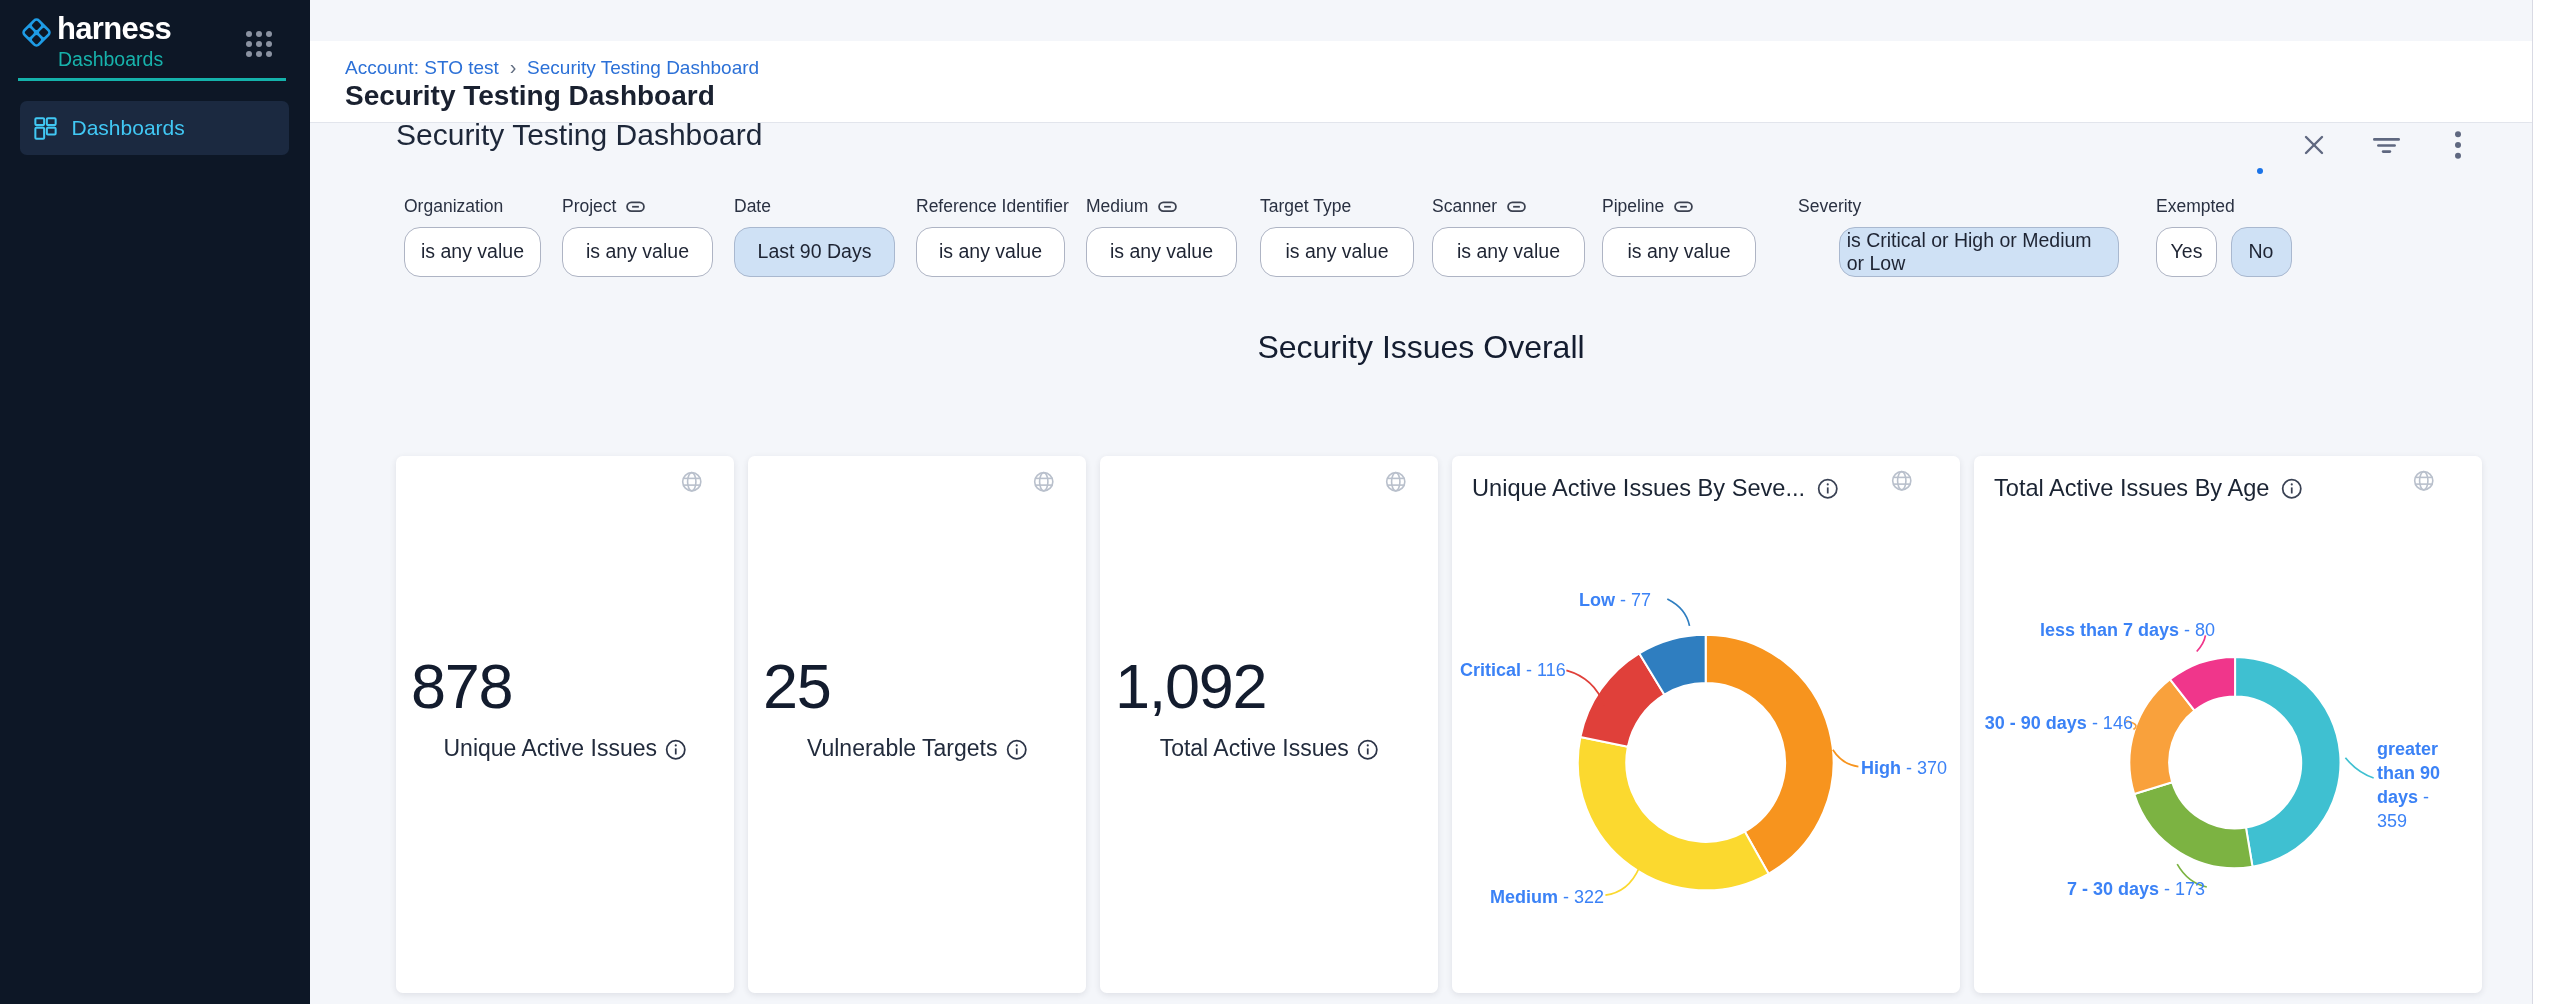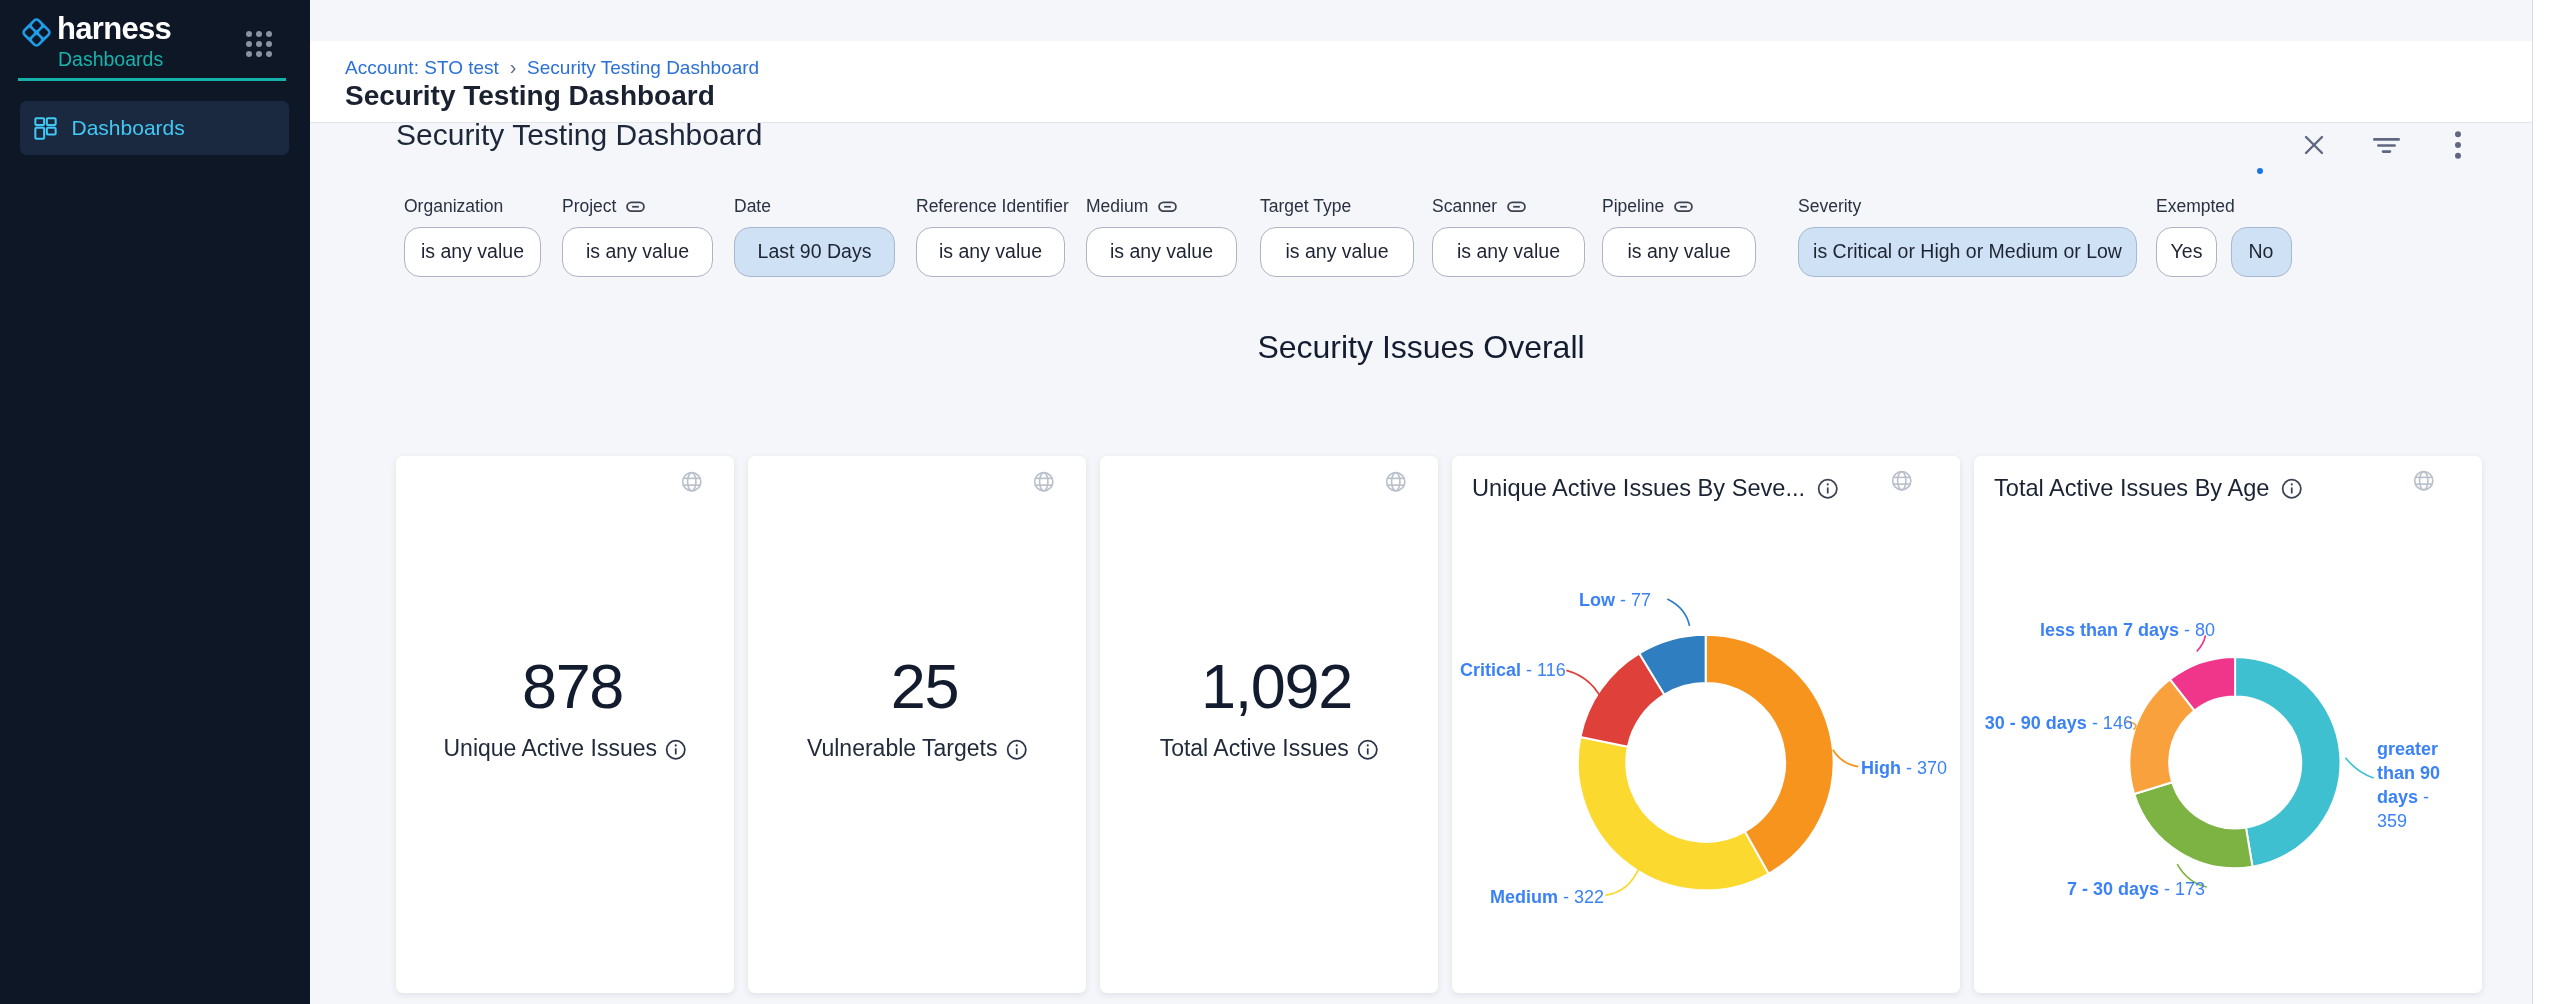--- a/index.html
+++ b/index.html
@@ -48,21 +48,21 @@
   
   .section-title{position:absolute;left:0;top:246px;width:100%;margin:0;text-align:center;font-size:32px;font-weight:400;color:#141d30;}
 
   
   .cards{position:absolute;left:86px;top:373px;display:flex;gap:14px;}
   .card{position:relative;height:537px;background:#ffffff;border-radius:6.7px;box-shadow:0 2px 6.7px rgba(40,41,61,.10);}
   .stat-card{width:338px;}
   .chart-card{width:508px;}
   .globe{position:absolute;top:15px;right:32px;cursor:pointer;}
   .chart-card .globe{right:48px;top:13.5px;}
-  .stat-value{position:absolute;top:194px;left:0;width:100%;text-align:center;font-size:63px;color:#131c2e;letter-spacing:-1.3px;padding-left:15px;}
+  .stat-value{position:absolute;top:194px;left:0;width:100%;text-align:left;font-size:63px;color:#131c2e;letter-spacing:-1.3px;padding-left:15px;}
   .stat-label{position:absolute;top:279px;left:0;width:100%;text-align:center;font-size:23px;color:#222b3c;}
   .stat-label svg{vertical-align:-4px;margin-left:8px;}
   .chart-title-row{position:absolute;left:20px;top:19px;display:flex;align-items:center;gap:12px;font-size:23.6px;color:#1b2433;max-width:404px;white-space:nowrap;}
   .chart-body{position:absolute;inset:0;}
   .chart-body svg.plot{position:absolute;left:0;top:0;}
   .slice-label{position:absolute;font-size:18px;color:#3b82f6;line-height:24px;}
   .slice-label b{font-weight:700;}
 </style>
 </head>
 <body>
@@ -209,21 +209,21 @@
               <rect x="1.5" y="3.5" width="25" height="13" rx="6.5"></rect>
               <line x1="9" y1="10" x2="19" y2="10"></line>
             </svg>
           </div>
           <div class="chip" style="width: 154px;">is any value</div>
         </div>
         <div class="fgroup" style="width: 358px;">
           <div class="flabel">
             <span>Severity</span>
           </div>
-          <div class="chip active" style="width: 339px;">is Critical or High or Medium or Low</div>
+          <div class="chip active" style="width: 280px; margin-left: 41px;">is Critical or High or Medium or Low</div>
         </div>
         <div class="fgroup" style="width: 148px;">
           <div class="flabel">
             <span>Exempted</span>
           </div>
           <div class="toggle-row">
             <div class="chip" style="width: 61px;">Yes</div>
             <div class="chip active" style="width: 61px;">No</div>
           </div>
         </div>

